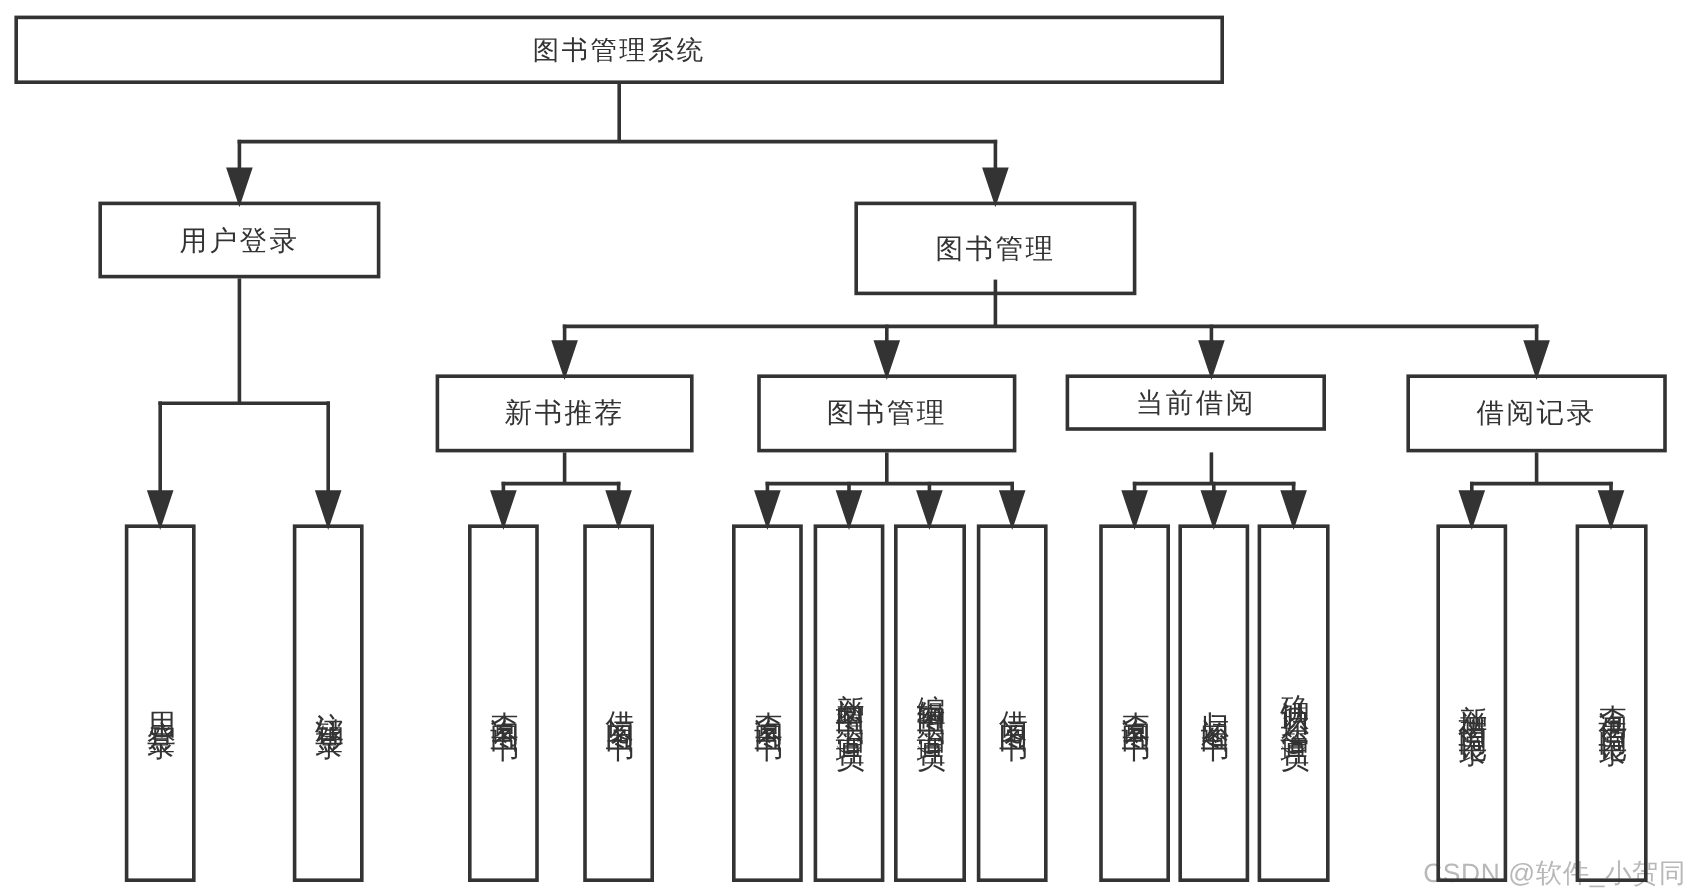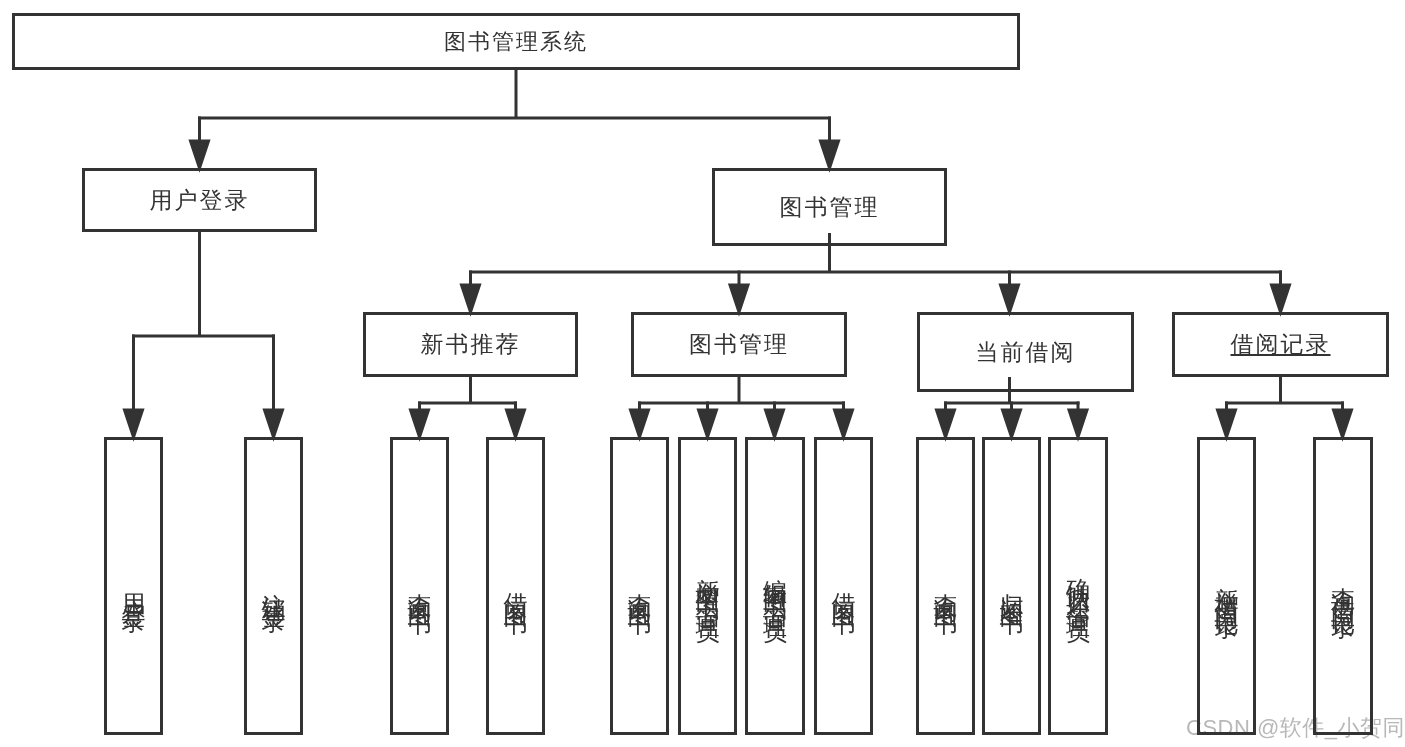--- a/index.html
+++ b/index.html
@@ -156,24 +156,24 @@
   <div class="box hbox" style="left:712px; top:168px; width:235px; height:78px;">
     <span>图书管理</span>
   </div>
 
   <div class="box hbox" style="left:363px; top:312px; width:215px; height:65px;align-items:center;">
     <span>新书推荐</span>
   </div>
   <div class="box hbox" style="left:631px; top:312px; width:216px; height:65px;">
     <span>图书管理</span>
   </div>
-  <div class="box hbox" style="left:917px; top:312px; width:217px; height:80px;">
+  <div class="box hbox" style="left:888px; top:312px; width:217px; height:47px;">
     <span>当前借阅</span>
   </div>
-  <div class="box hbox" style="left:1172px; top:312px; width:217px; height:65px;text-decoration:underline;">
+  <div class="box hbox" style="left:1172px; top:312px; width:217px; height:65px;">
     <span>借阅记录</span>
   </div>
 
   <div class="box vbox" style="left:104px; top:437px; width:59px; height:298px;">
     <span>用户登录</span>
   </div>
   <div class="box vbox" style="left:244px; top:437px; width:59px; height:298px;">
     <span>注销登录</span>
   </div>
 

